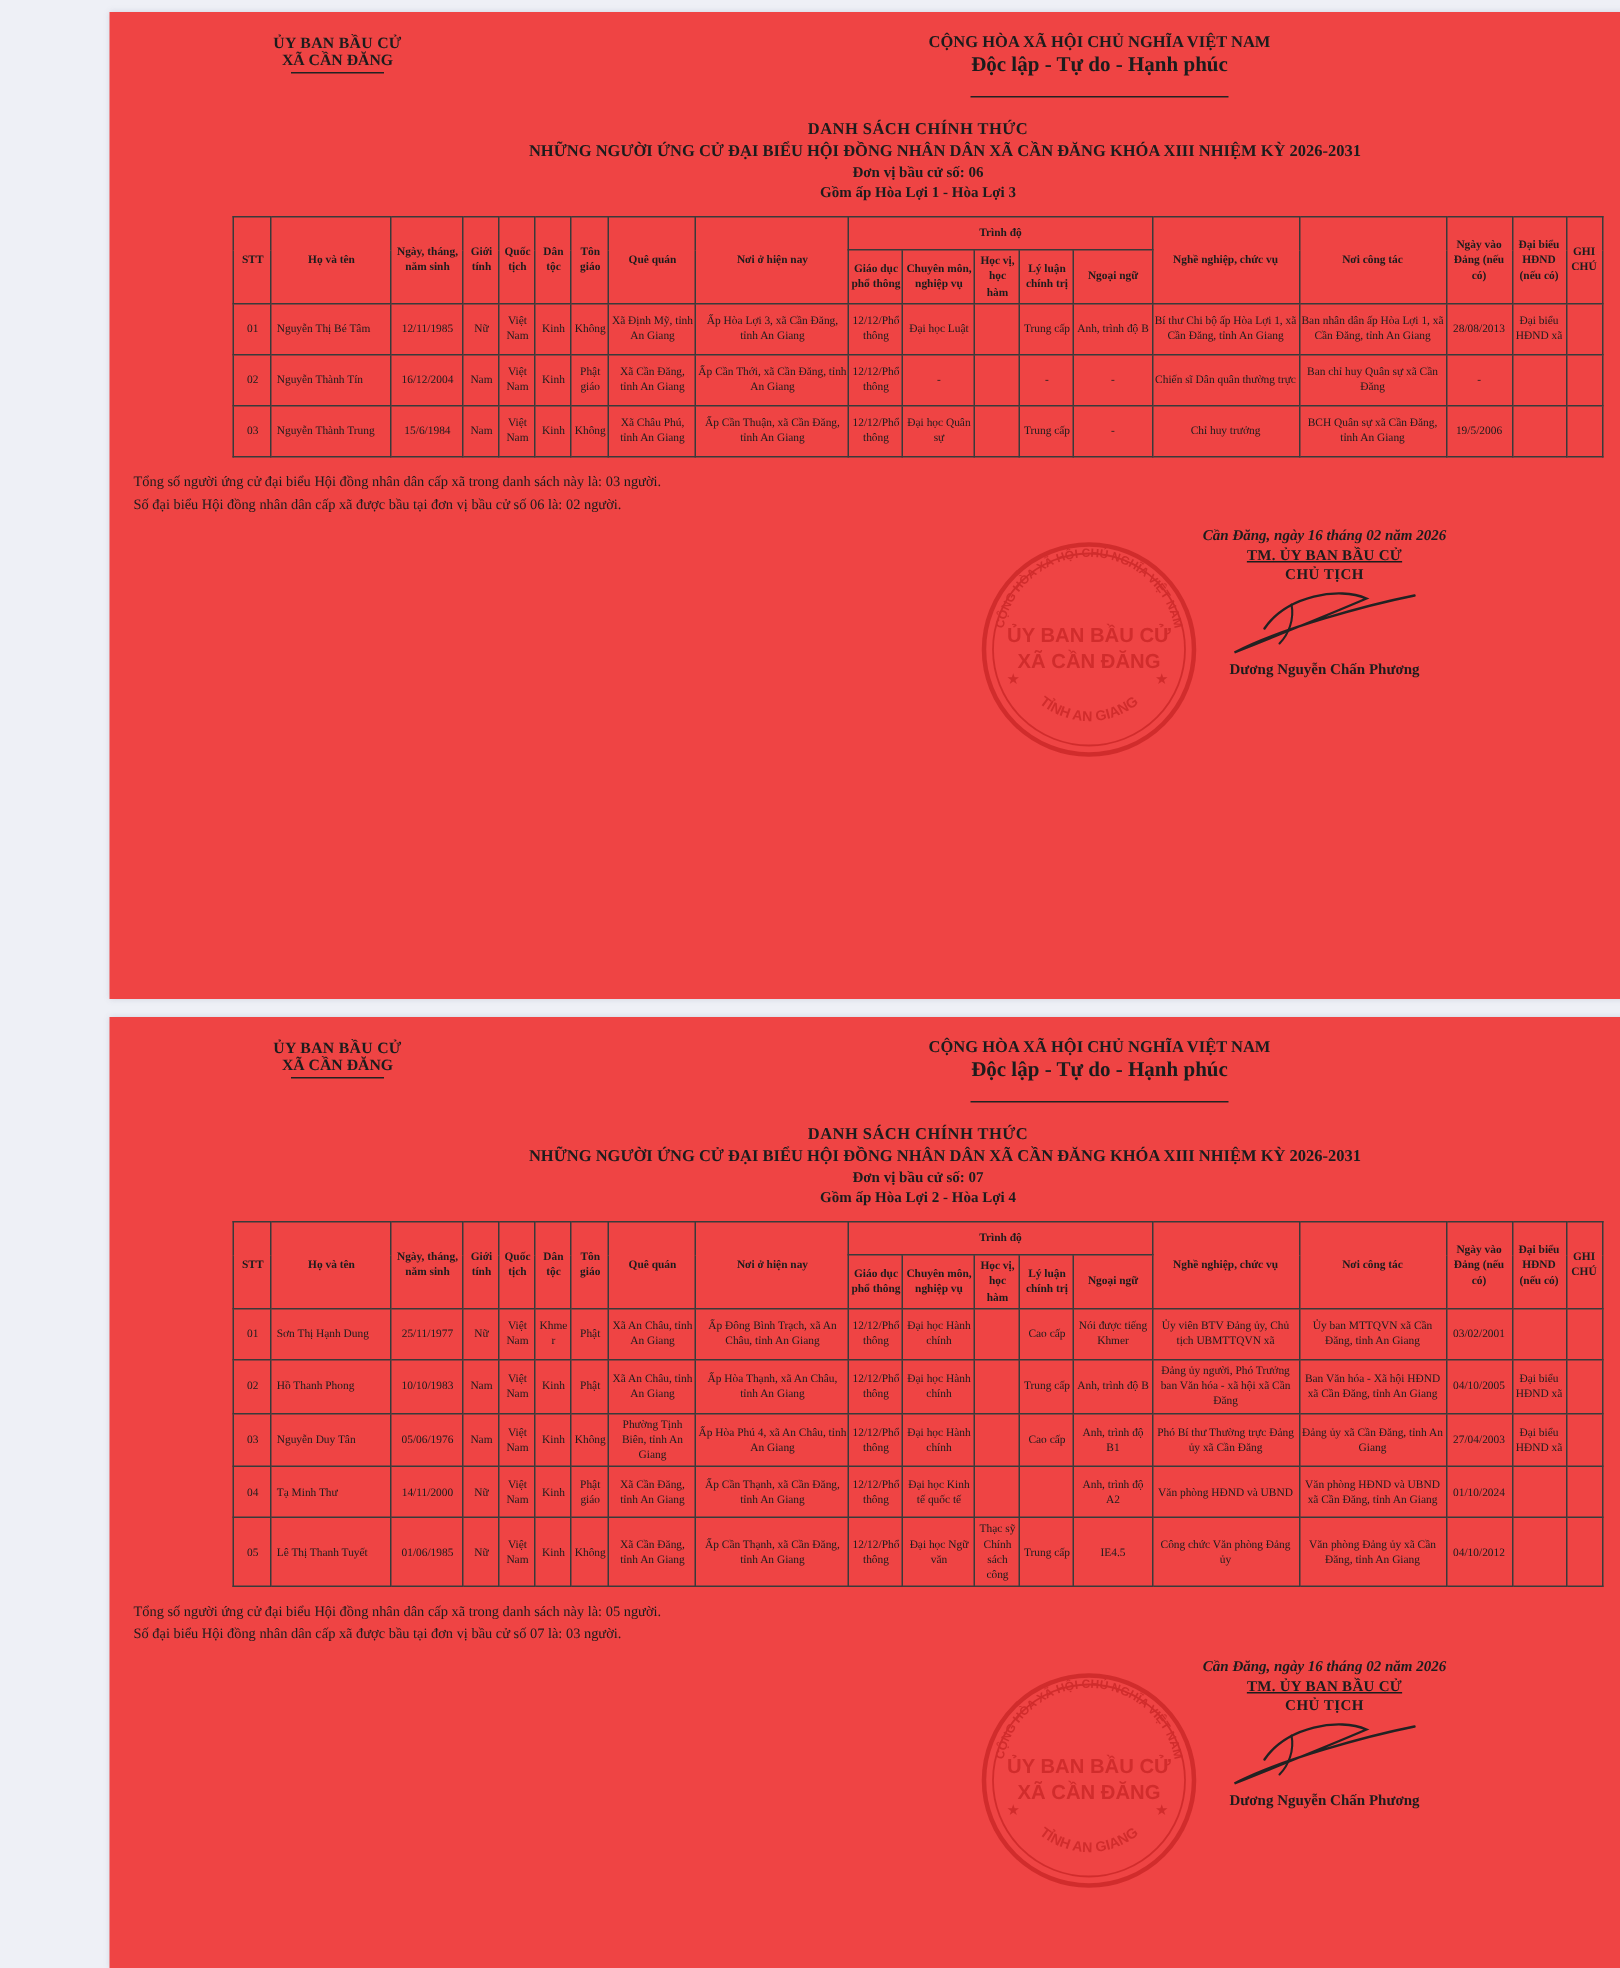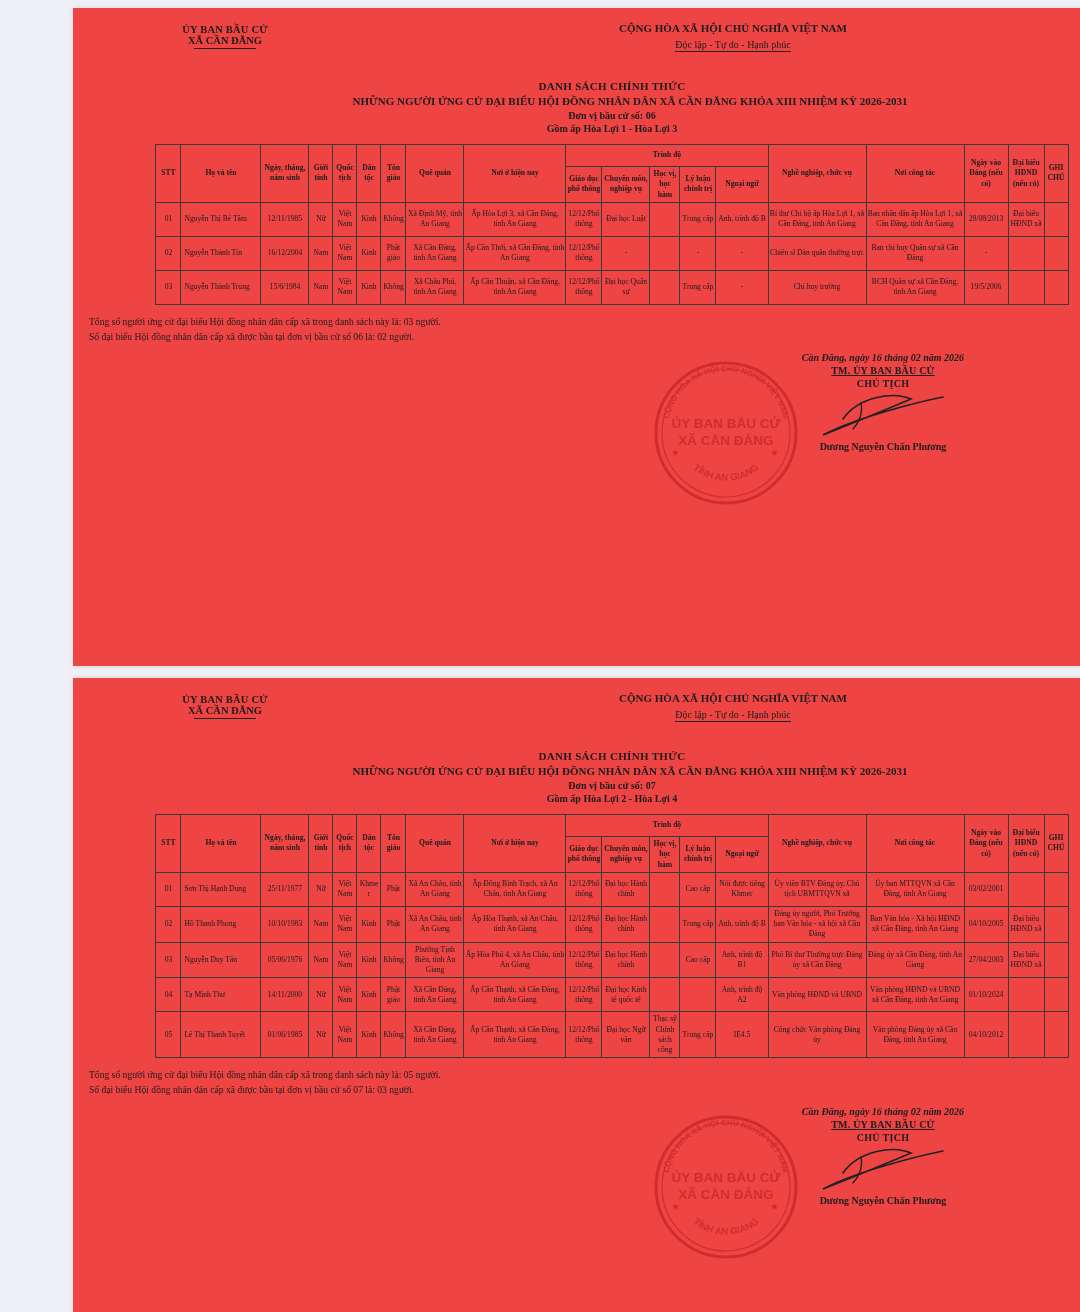--- a/index.html
+++ b/index.html
@@ -16,21 +16,21 @@
   .page-1 { margin-top:8px; height:658px; }
   .page-2 { margin-top:12px; height:634px; }
 
   .doc-header { position:relative; height:58px; padding-top:16px; }
   .org-block { position:absolute; left:62px; top:16px; width:180px; text-align:center; }
   .org-line1 { font-weight:bold; font-size:10.5px; letter-spacing:.2px; }
   .org-line2 { font-weight:bold; font-size:10.5px; }
   .org-underline { width:62px; height:0; border-bottom:1.2px solid #222; margin:2px auto 0; }
   .nat-block { position:absolute; left:430px; top:14px; width:460px; text-align:center; }
   .nat-line1 { font-weight:bold; font-size:11px; }
-  .nat-line2 { font-weight:normal; font-size:10px; display:inline-block; border-bottom:1.2px solid #222; padding-bottom:1px; margin-top:2px; }
+  .nat-line2 { font-weight:bold; font-size:14px; display:inline-block; border-bottom:1.2px solid #222; padding-bottom:12px; margin-top:2px; }
 
   .title-block { text-align:center; margin-top:14px; }
   .title-l1 { font-weight:bold; font-size:11px; letter-spacing:.3px; }
   .title-l2 { font-weight:bold; font-size:11px; margin-top:3px;padding-left:36px; }
   .title-l3 { font-weight:bold; font-size:10px; margin-top:3px; }
   .title-l4 { font-weight:bold; font-size:10px; margin-top:2px; }
 
   table.roster {
     width:910px; margin:10px auto 0; border-collapse:collapse; table-layout:fixed;
   }

